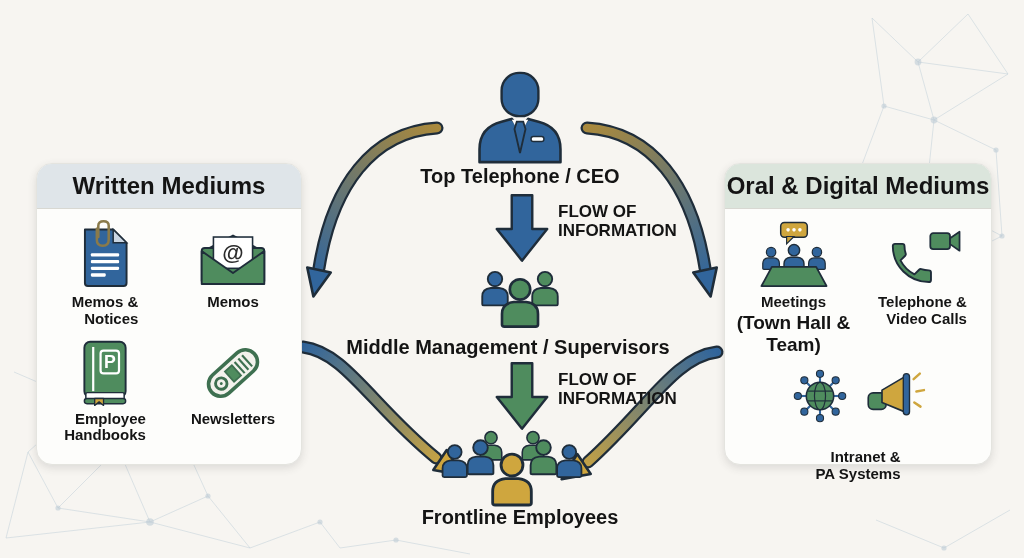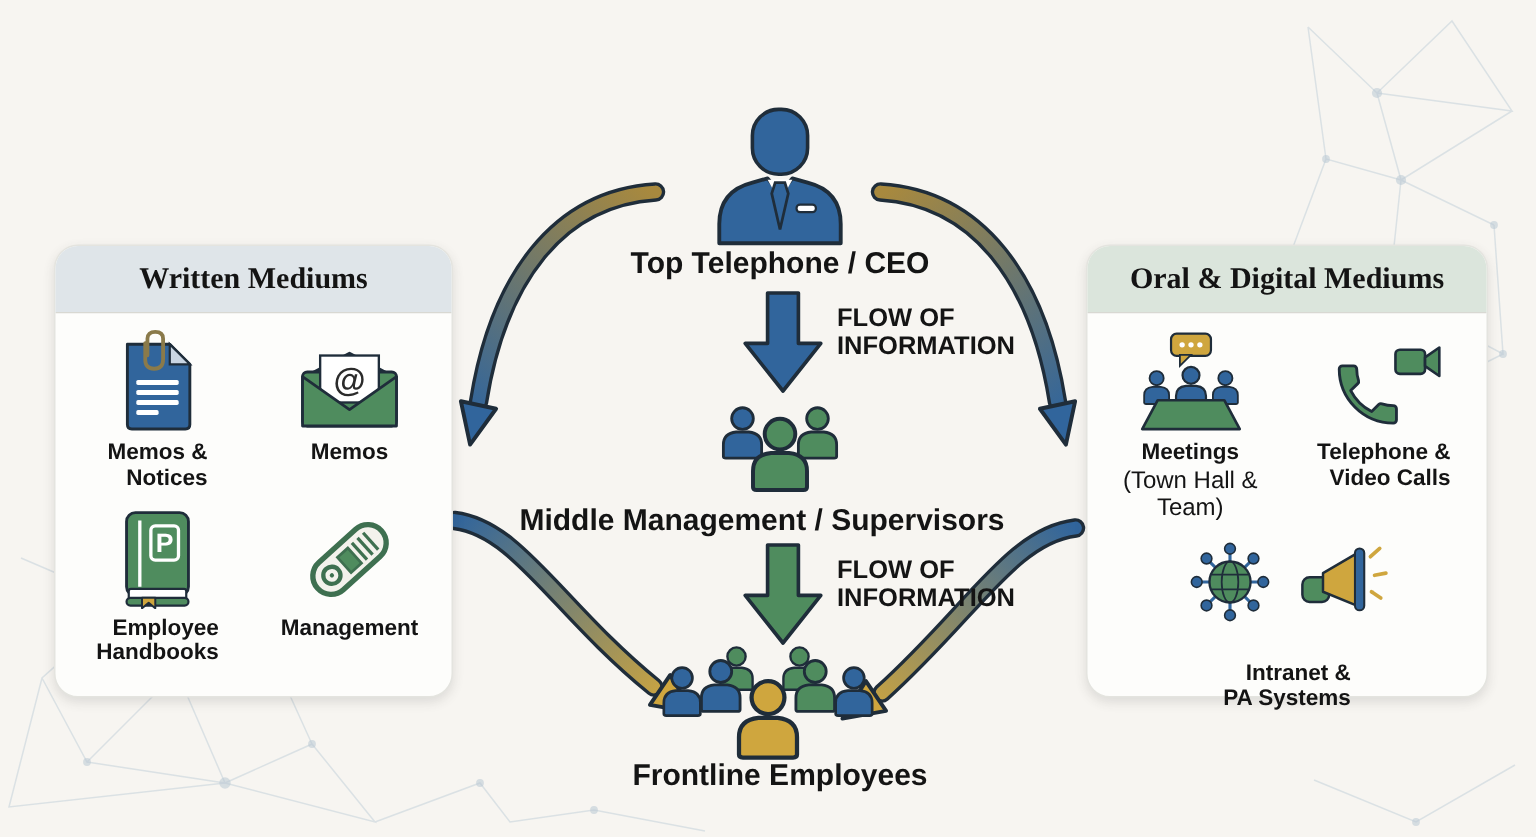--- a/index.html
+++ b/index.html
@@ -18,36 +18,36 @@
   }
   .panel{
     position:absolute;top:163px;width:264px;height:300px;z-index:2;
     background:#fdfdfb;border:1px solid #e4e4df;border-radius:16px;
     box-shadow:0 3px 8px rgba(60,60,60,.14);
   }
   .panel.left{left:36px;}
   .panel.right{left:724px;width:266px;}
   .panel-header{
     height:44px;border-radius:15px 15px 0 0;display:flex;align-items:center;justify-content:center;
-    font-size:20px;font-weight:800;border-bottom:1px solid #d8d8d2;font-family:Liberation Serif, serif;
+    font-size:24px;font-weight:800;border-bottom:1px solid #d8d8d2;
   }
   .panel.left .panel-header{background:#dfe5e9;}
   .panel.right .panel-header{background:#dbe5dc;}
   .panel-body{
     display:grid;grid-template-columns:1fr 1fr;align-items:start;
     padding:10px 4px 6px 4px;row-gap:8px;
   }
   .medium-item{display:flex;flex-direction:column;align-items:center;}
   .medium-item.span2{grid-column:1 / span 2;gap:18px;}
   .icon-box{height:70px;display:flex;align-items:flex-end;justify-content:center;gap:10px;}
   .lbl{
     margin-top:5px;text-align:right;font-weight:800;font-size:15px;line-height:1.12;
     white-space:pre-line;
   }
-  .sublbl{font-weight:400;font-size:16px;margin-top:1px;text-align:center;}
+  .sublbl{font-weight:700;font-size:19px;margin-top:1px;text-align:center;}
   .center-item{position:absolute;z-index:2;}
   .flow-label{
     position:absolute;z-index:2;font-size:17px;font-weight:800;line-height:1.1;
     white-space:pre-line;
   }
   .tier-label{
     position:absolute;z-index:2;text-align:center;font-size:20px;font-weight:800;
   }
 </style>
 </head>
@@ -240,21 +240,21 @@
             <rect x="6" y="29" width="80" height="34" rx="17" fill="#f3f2ec" stroke="#3e7050" stroke-width="5"></rect>
             <circle cx="24" cy="46" r="8" fill="none" stroke="#3e7050" stroke-width="4"></circle>
             <circle cx="24" cy="46" r="2" fill="#3e7050"></circle>
             <rect x="39" y="37" width="13" height="19" fill="#4F8C5E" stroke="#3e7050" stroke-width="2.5"></rect>
             <line x1="58" y1="36" x2="58" y2="57" stroke="#3e7050" stroke-width="3"></line>
             <line x1="65" y1="36" x2="65" y2="57" stroke="#3e7050" stroke-width="3"></line>
             <line x1="72" y1="36" x2="72" y2="57" stroke="#3e7050" stroke-width="3"></line>
           </g>
         </svg>
       </div>
-      <div class="lbl">Management</div>
+      <div class="lbl">Newsletters</div>
     </div>
   </div>
 </div>
 
 <div class="panel right">
   <div class="panel-header">Oral &amp; Digital Mediums</div>
   <div class="panel-body">
     <div class="medium-item">
       <div class="icon-box">
         <svg viewBox="0 0 100 92" width="74" height="68">

